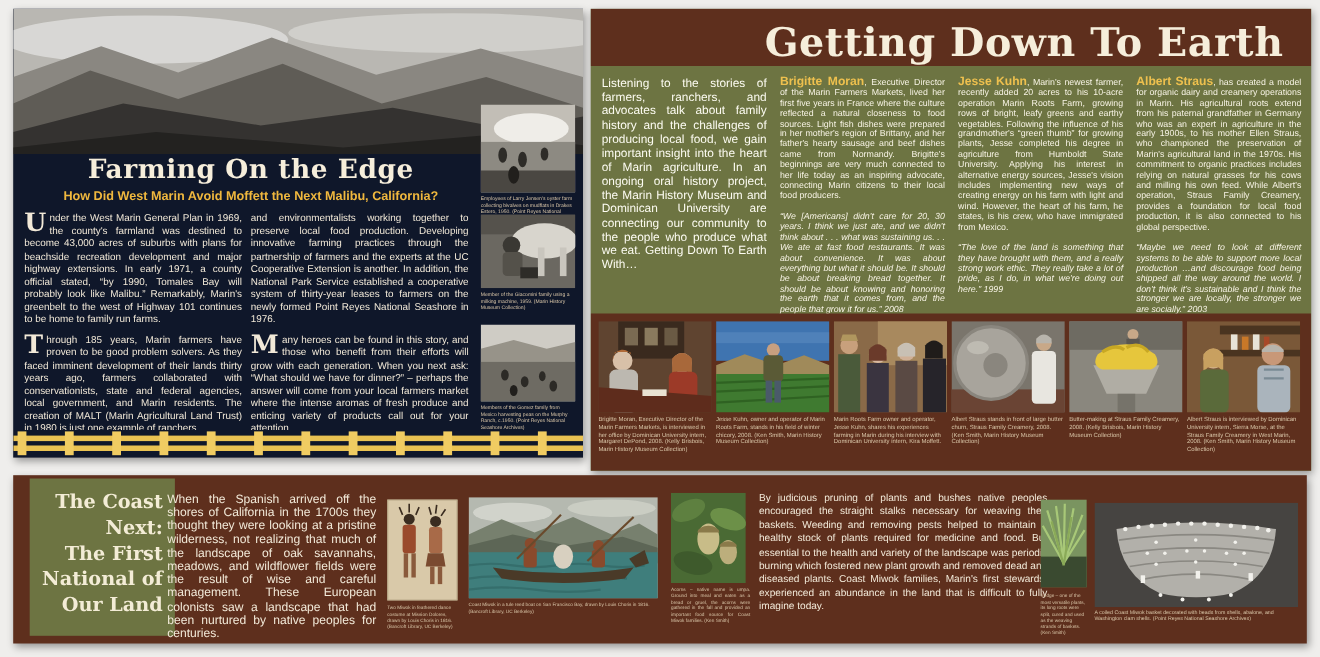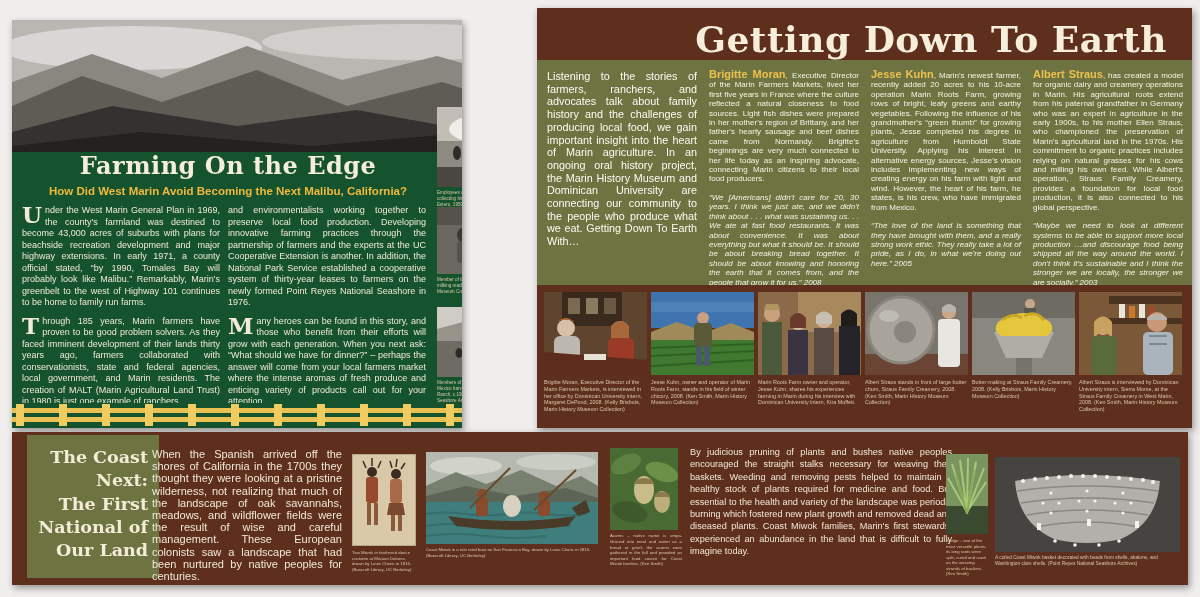--- a/index.html
+++ b/index.html
@@ -6,21 +6,21 @@
   body{
     width:1200px;height:597px;position:relative;
     background:#efeeec;
     font-family:"Liberation Sans",sans-serif;
     overflow:hidden;
   }
   .panel{position:absolute;box-shadow:2px 3px 7px rgba(0,0,0,.38);overflow:hidden;}
   .abs{position:absolute;}
 
   
-  #farming{left:12px;top:20px;width:450px;height:408px;background:#14532d;}
+  #farming{left:12px;top:8px;width:518px;height:408px;background:#0f172a;}
   .ftitle{
     left:0;top:131px;width:432px;text-align:center;
     font-family:"DejaVu Serif",serif;font-weight:bold;font-size:24px;color:#f6eedb;
     letter-spacing:.5px;
   }
   .fsubtitle{
     left:0;top:165px;width:432px;text-align:center;
     font-weight:bold;font-size:11.5px;color:#f0b83e;
   }
   .fcol{top:185px;width:198px;height:198px;overflow:hidden;}
@@ -77,21 +77,21 @@
       <ellipse cx="120" cy="28" rx="130" ry="22" fill="#ffffff" opacity=".45"></ellipse>
       <ellipse cx="400" cy="22" rx="150" ry="18" fill="#e8e7e3" opacity=".5"></ellipse>
       <path d="M0,62 L80,34 150,58 235,26 330,60 425,36 518,62 V132 H0 Z" fill="#8a8781"></path>
       <path d="M0,86 L70,56 150,82 245,50 335,86 430,62 518,90 V132 H0 Z" fill="#5f5c56"></path>
       <path d="M0,112 L100,86 225,106 345,90 455,110 518,98 V132 H0 Z" fill="#343230"></path>
       <path d="M0,126 L130,112 300,126 440,114 518,124 V132 H0 Z" fill="#232220"></path>
     </svg>
   </div>
 
   <div class="abs ftitle">Farming On the Edge</div>
-  <div class="abs fsubtitle">How Did West Marin Avoid Becoming the Next Malibu, California?</div>
+  <div class="abs fsubtitle">How Did West Marin Avoid Moffett the Next Malibu, California?</div>
 
   <div class="abs fcol body-text" style="left:10px;">
     <p><span class="dropcap">U</span><span>nder the West Marin General Plan in 1969, the county's farmland was destined to become 43,000 acres of suburbs with plans for beachside recreation development and major highway extensions. In early 1971, a county official stated, “by 1990, Tomales Bay will probably look like Malibu.” Remarkably, Marin's greenbelt to the west of Highway 101 continues to be home to family run farms.</span></p>
     <p><span class="dropcap">T</span><span>hrough 185 years, Marin farmers have proven to be good problem solvers. As they faced imminent development of their lands thirty years ago, farmers collaborated with conservationists, state and federal agencies, local government, and Marin residents. The creation of MALT (Marin Agricultural Land Trust) in 1980 is just one example of ranchers</span></p>
   </div>
 
   <div class="abs fcol body-text" style="left:216px;">
     <p>and environmentalists working together to preserve local food production. Developing innovative farming practices through the partnership of farmers and the experts at the UC Cooperative Extension is another. In addition, the National Park Service established a cooperative system of thirty-year leases to farmers on the newly formed Point Reyes National Seashore in 1976.</p>
     <p><span class="dropcap">M</span><span>any heroes can be found in this story, and those who benefit from their efforts will grow with each generation. When you next ask: “What should we have for dinner?” – perhaps the answer will come from your local farmers market where the intense aromas of fresh produce and enticing variety of products call out for your attention.</span></p>
   </div>
@@ -168,21 +168,21 @@
     <p class="intro-text">Listening to the stories of farmers, ranchers, and advocates talk about family history and the challenges of producing local food, we gain important insight into the heart of Marin agriculture. In an ongoing oral history project, the Marin History Museum and Dominican University are connecting our community to the people who produce what we eat. Getting Down To Earth With…</p>
   </div>
 
   <div class="abs" style="left:172px;top:62px;width:150px;">
     <p class="profile-text"><span class="pname">Brigitte Moran</span><span>, Executive Director of the Marin Farmers Markets, lived her first five years in France where the culture reflected a natural closeness to food sources. Light fish dishes were prepared in her mother's region of Brittany, and her father's hearty sausage and beef dishes came from Normandy. Brigitte's beginnings are very much connected to her life today as an inspiring advocate, connecting Marin citizens to their local food producers.</span></p>
     <p class="profile-text quote">“We [Americans] didn't care for 20, 30 years. I think we just ate, and we didn't think about . . . what was sustaining us. . . We ate at fast food restaurants. It was about convenience. It was about everything but what it should be. It should be about breaking bread together. It should be about knowing and honoring the earth that it comes from, and the people that grow it for us.” 2008</p>
   </div>
 
   <div class="abs" style="left:334px;top:62px;width:150px;">
     <p class="profile-text"><span class="pname">Jesse Kuhn</span><span>, Marin's newest farmer, recently added 20 acres to his 10-acre operation Marin Roots Farm, growing rows of bright, leafy greens and earthy vegetables. Following the influence of his grandmother's “green thumb” for growing plants, Jesse completed his degree in agriculture from Humboldt State University. Applying his interest in alternative energy sources, Jesse's vision includes implementing new ways of creating energy on his farm with light and wind. However, the heart of his farm, he states, is his crew, who have immigrated from Mexico.</span></p>
-    <p class="profile-text quote">“The love of the land is something that they have brought with them, and a really strong work ethic. They really take a lot of pride, as I do, in what we're doing out here.” 2005</p>
+    <p class="profile-text quote">“The love of the land is something that they have brought with them, and a really strong work ethic. They really take a lot of pride, as I do, in what we're doing out here.” 1999</p>
   </div>
 
   <div class="abs" style="left:496px;top:62px;width:150px;">
     <p class="profile-text"><span class="pname">Albert Straus</span><span>, has created a model for organic dairy and creamery operations in Marin. His agricultural roots extend from his paternal grandfather in Germany who was an expert in agriculture in the early 1900s, to his mother Ellen Straus, who championed the preservation of Marin's agricultural land in the 1970s. His commitment to organic practices includes relying on natural grasses for his cows and milling his own feed. While Albert's operation, Straus Family Creamery, provides a foundation for local food production, it is also connected to his global perspective.</span></p>
     <p class="profile-text quote">“Maybe we need to look at different systems to be able to support more local production …and discourage food being shipped all the way around the world. I don't think it's sustainable and I think the stronger we are locally, the stronger we are socially.” 2003</p>
   </div>
 
   <div class="abs estrip">
     <div class="abs ephotos">
       <div class="photo-frame">

